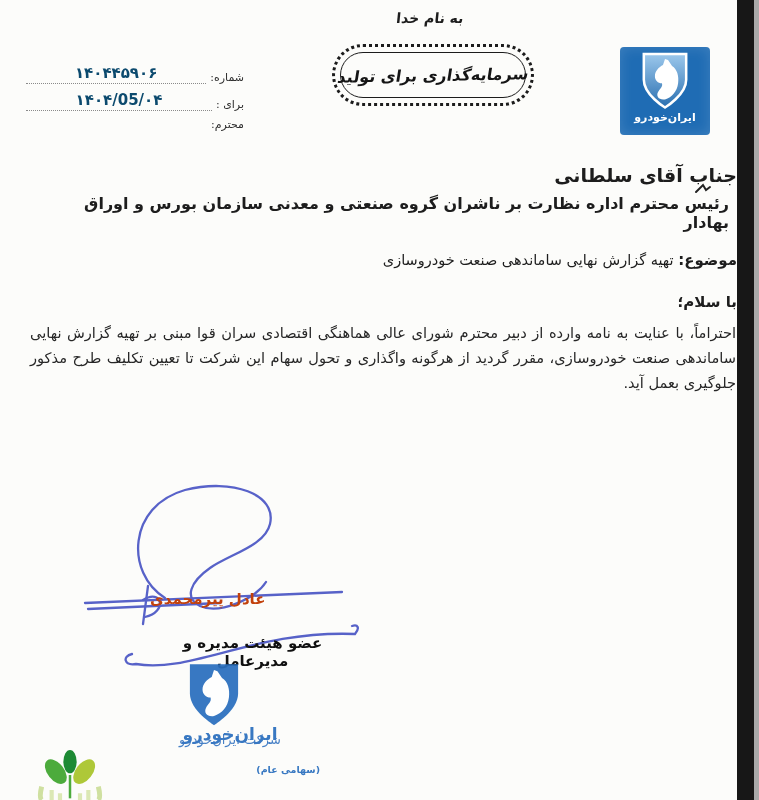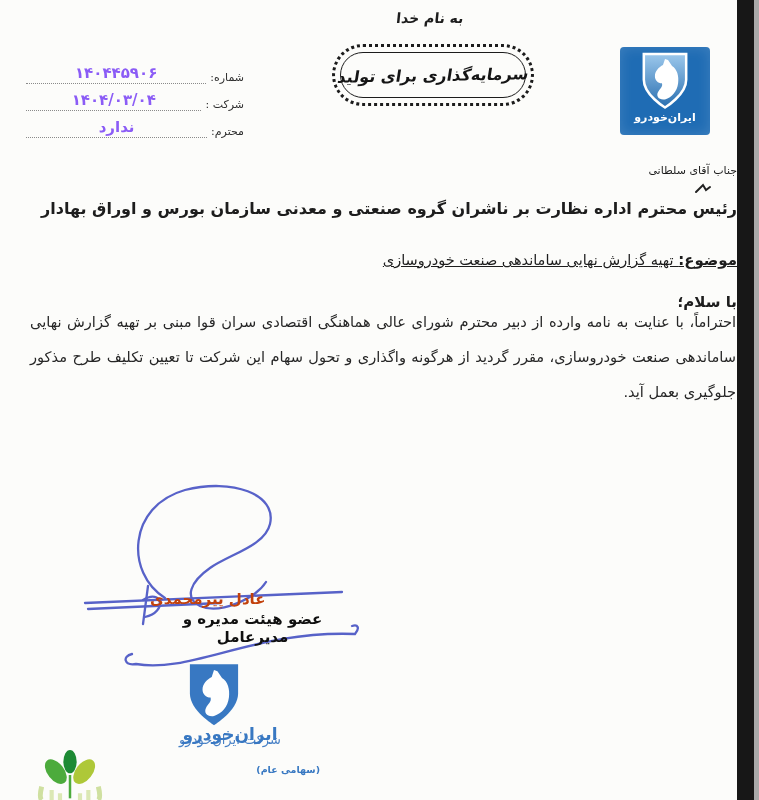--- a/index.html
+++ b/index.html
@@ -13,21 +13,21 @@
 
   
   .scan-band{left:737px;top:0;width:17px;height:800px;background:#171717;}
   .scan-band-outer{left:754px;top:0;width:5px;height:800px;background:#a9a9a9;}
 
   
   .meta{left:26px;top:64px;width:218px;direction:rtl;display:flex;flex-direction:column;gap:7px;}
   .meta-row{display:flex;align-items:flex-end;}
   .meta-label{font-size:11px;color:#2e2e2e;white-space:nowrap;padding-left:4px;}
   .meta-line{flex:1;border-bottom:1px dotted #8a8a8a;text-align:center;
-             font-weight:bold;font-size:15px;color:#8b5cf6;line-height:1.2;padding-bottom:1px;}
+             font-weight:bold;font-size:15px;color:#0c4a6e;line-height:1.2;padding-bottom:1px;}
 
   
   .bismillah{left:330px;top:10px;width:200px;text-align:center;font-size:14px;
              font-weight:600;transform:skewX(-6deg);direction:rtl;}
   .slogan-oval{left:332px;top:44px;width:196px;height:56px;
                border:3px dotted #1c1c1c;border-radius:40px;
                display:flex;align-items:center;justify-content:center;}
   .slogan-inner{width:184px;height:44px;border:1.5px solid #1c1c1c;border-radius:30px;
                 display:flex;align-items:center;justify-content:center;}
   .slogan-text{font-size:16px;font-weight:700;direction:rtl;transform:skewX(-10deg) rotate(-1deg);
@@ -36,39 +36,39 @@
   
   .logo-box{left:620px;top:47px;width:90px;height:88px;background:#1f6cb4;
             border-radius:4px;display:flex;flex-direction:column;align-items:center;
             box-shadow:inset 0 0 14px rgba(255,255,255,.15);}
   .logo-box svg{margin-top:5px;}
   .logo-wordmark{color:#ffffff;font-size:11px;font-weight:bold;direction:rtl;
                  letter-spacing:.5px;margin-top:1px;}
 
   
   .recipient{left:30px;top:164px;width:707px;direction:rtl;text-align:right;}
-  .recipient-line1{font-size:11px;font-weight:normal;margin:0 0 22px 0;}
-  .recipient-line2{font-size:16px;font-weight:bold;margin:0;}
-  .subject-line{left:30px;top:251px;width:707px;direction:rtl;text-align:right;font-size:14.5px;text-decoration:underline;}
+  .recipient-line1{font-size:19px;font-weight:bold;margin:0 0 2px 0;}
+  .recipient-line2{font-size:16px;font-weight:bold;margin:8px;}
+  .subject-line{left:30px;top:251px;width:707px;direction:rtl;text-align:right;font-size:14.5px;}
   .subject-label{font-weight:bold;font-size:15px;}
 
   .salutation{left:30px;top:293px;width:707px;direction:rtl;text-align:right;
               font-weight:bold;font-size:15px;}
 
   
-  .body-text{left:30px;top:304px;width:706px;direction:rtl;font-size:14.6px;
-             line-height:35px;color:#262626;}
+  .body-text{left:30px;top:320px;width:706px;direction:rtl;font-size:14.6px;
+             line-height:25px;color:#262626;}
   .body-text p{margin:0;text-align:justify;text-align-last:right;}
   .body-text p + p{margin-top:12px;}
 
   
   .sig-svg{left:70px;top:478px;width:290px;height:195px;}
   .sig-name{left:150px;top:590px;width:205px;direction:rtl;text-align:left;
             font-weight:bold;font-size:15px;color:#c2410c;}
-  .sig-title{left:150px;top:610px;width:205px;direction:rtl;text-align:center;
+  .sig-title{left:150px;top:634px;width:205px;direction:rtl;text-align:center;
              font-weight:bold;font-size:15px;color:#101010;}
 
   
   .stamp{opacity:.93;}
   .stamp-shield{left:185px;top:662px;width:58px;height:66px;}
   .stamp-wordmark{left:140px;top:724px;width:180px;text-align:center;direction:rtl;
                   font-size:17px;font-weight:bold;color:#2a6fbe;letter-spacing:1px;}
   .stamp-company{left:140px;top:732px;width:180px;text-align:center;direction:rtl;
                  font-size:13px;color:#3a77c2;}
   .stamp-type{left:140px;top:764px;width:180px;text-align:right;direction:rtl;
@@ -82,26 +82,25 @@
 
 <div class="abs scan-band"></div>
 <div class="abs scan-band-outer"></div>
 
 <div class="abs meta">
   <div class="meta-row">
     <span class="meta-label">شماره:</span>
     <span class="meta-line">۱۴۰۴۴۵۹۰۶</span>
   </div>
   <div class="meta-row">
-    <span class="meta-label">شرکت :</span>
-    <span class="meta-line">۱۴۰۴/۰۳/۰۴</span>
+    <span class="meta-label">برای :</span>
+    <span class="meta-line">۱۴۰۴/05/۰۴</span>
   </div>
   <div class="meta-row">
     <span class="meta-label">محترم:</span>
-    <span class="meta-line">ندارد</span>
   </div>
 </div>
 
 <div class="abs bismillah">به نام خدا</div>
 <div class="abs slogan-oval">
   <div class="slogan-inner">
     <span class="slogan-text">سرمایه‌گذاری برای تولید</span>
   </div>
 </div>
 

